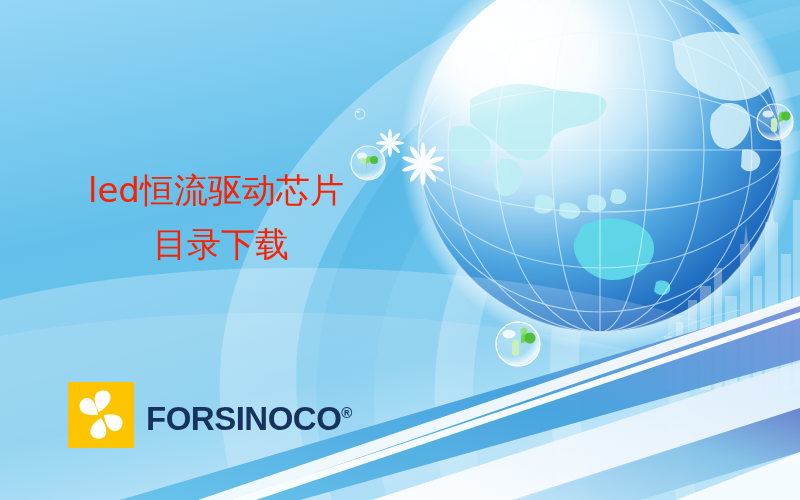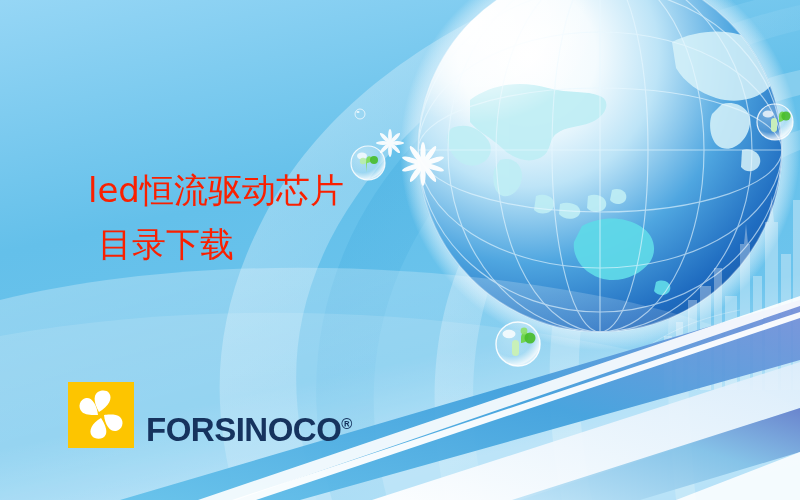--- a/index.html
+++ b/index.html
@@ -38,30 +38,31 @@
     line-height: 48px;
     font-family: "DejaVu Sans", "Liberation Sans", sans-serif;
     font-weight: 400;
     white-space: nowrap;
     letter-spacing: 0px;
   }
   #headline .l2 {
     display: block;
     padding-left: 10px;
     margin-top: 6px;
+    text-align: center;
   }
 
   
   #logo {
     position: absolute;
     left: 68px;
     top: 382px;
     z-index: 45;
     display: flex;
-    align-items: flex-end;
+    align-items: center;
   }
   #logo-mark {
     width: 66px;
     height: 66px;
     background: #fdc500;
     flex: 0 0 auto;
   }
   #logo-text {
     margin-left: 12px;
     padding-top: 2px;

